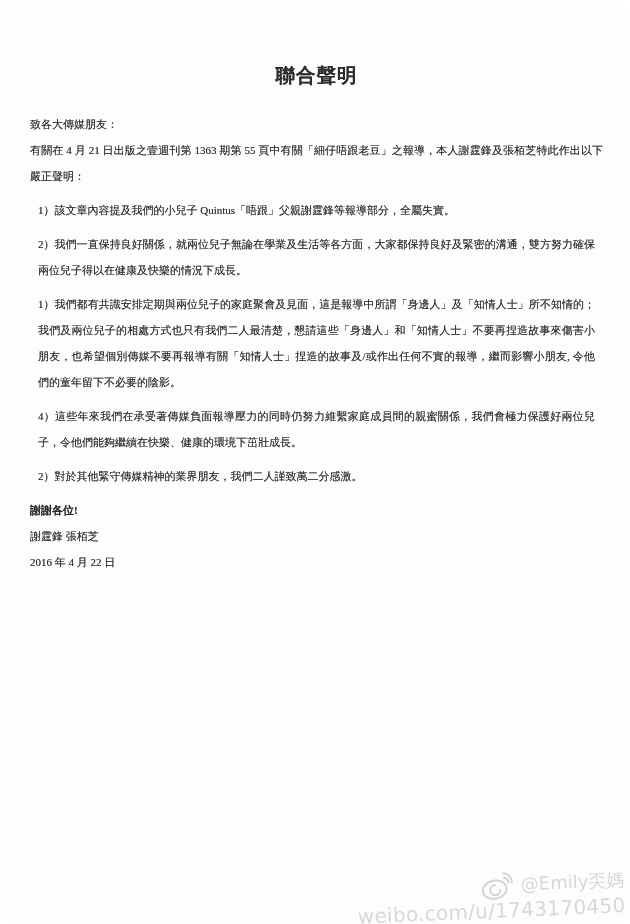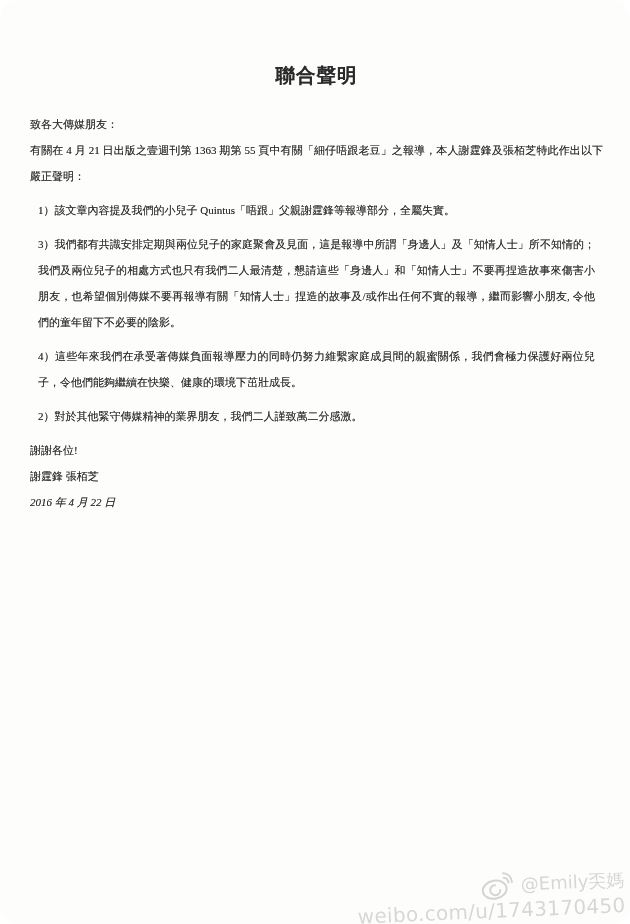--- a/index.html
+++ b/index.html
@@ -31,23 +31,23 @@
   .page p {
     font-size: 11px;
     line-height: 26px;
     margin: 0;
     text-align: justify;
     text-justify: inter-ideograph;
   }
   .salutation { margin: 0 0 22px 0; text-align: left; }
   .intro { margin: 0 0 22px 0; }
   .points p { margin: 8px; }
-  .closing { margin: 10px 0 22px 0; text-align: left; }
+  .closing { margin: 10px 0 22px 0; text-align: left; font-weight: bold; }
   .signature { text-align: left; }
-  .date { text-align: left; font-style: italic; }
+  .date { text-align: left; }
   .watermark {
     position: absolute;
     right: 4px;
     bottom: 8px;
     transform: rotate(-2.5deg);
     transform-origin: 100% 100%;
     color: #d7d7d7;
     font-family: "DejaVu Sans", "Liberation Sans", sans-serif;
     text-align: right;
     text-shadow: 0.5px 0.5px 0 #ffffff;
@@ -81,21 +81,22 @@
 <div class="page">
 
   <div class="title">聯合聲明</div>
 
   <p class="salutation">致各大傳媒朋友：</p>
 
   <p class="intro">有關在 4 月 21 日出版之壹週刊第 1363 期第 55 頁中有關「細仔唔跟老豆」之報導，本人謝霆鋒及張栢芝特此作出以下嚴正聲明：</p>
 
   <div class="points">
     <p>1）該文章內容提及我們的小兒子 Quintus「唔跟」父親謝霆鋒等報導部分，全屬失實。</p>
-    <p>3）我們都有共識安排定期與兩位兒子的家庭聚會及見面，這是報導中所謂「身邊人」及「知情人士」所不知情的；我們及兩位兒子的相處方式也只有我們二人最清楚，懇請這些「身邊人」和「知情人士」不要再捏造故事來傷害小朋友，也希望個別傳媒不要再報導有關「知情人士」捏造的故事及/或作出任何不實的報導，繼而影響小朋友, 令他們的童年留下不必要的陰影。</p>
+    <p>2）我們一直保持良好關係，就兩位兒子無論在學業及生活等各方面，大家都保持良好及緊密的溝通，雙方努力確保兩位兒子得以在健康及快樂的情況下成長。</p>
+    <p>1）我們都有共識安排定期與兩位兒子的家庭聚會及見面，這是報導中所謂「身邊人」及「知情人士」所不知情的；我們及兩位兒子的相處方式也只有我們二人最清楚，懇請這些「身邊人」和「知情人士」不要再捏造故事來傷害小朋友，也希望個別傳媒不要再報導有關「知情人士」捏造的故事及/或作出任何不實的報導，繼而影響小朋友, 令他們的童年留下不必要的陰影。</p>
     <p>4）這些年來我們在承受著傳媒負面報導壓力的同時仍努力維繫家庭成員間的親蜜關係，我們會極力保護好兩位兒子，令他們能夠繼續在快樂、健康的環境下茁壯成長。</p>
     <p>2）對於其他緊守傳媒精神的業界朋友，我們二人謹致萬二分感激。</p>
   </div>
 
   <p class="closing">謝謝各位!</p>
 
   <p class="signature">謝霆鋒 張栢芝</p>
 
   <p class="date">2016 年 4 月 22 日</p>
 

